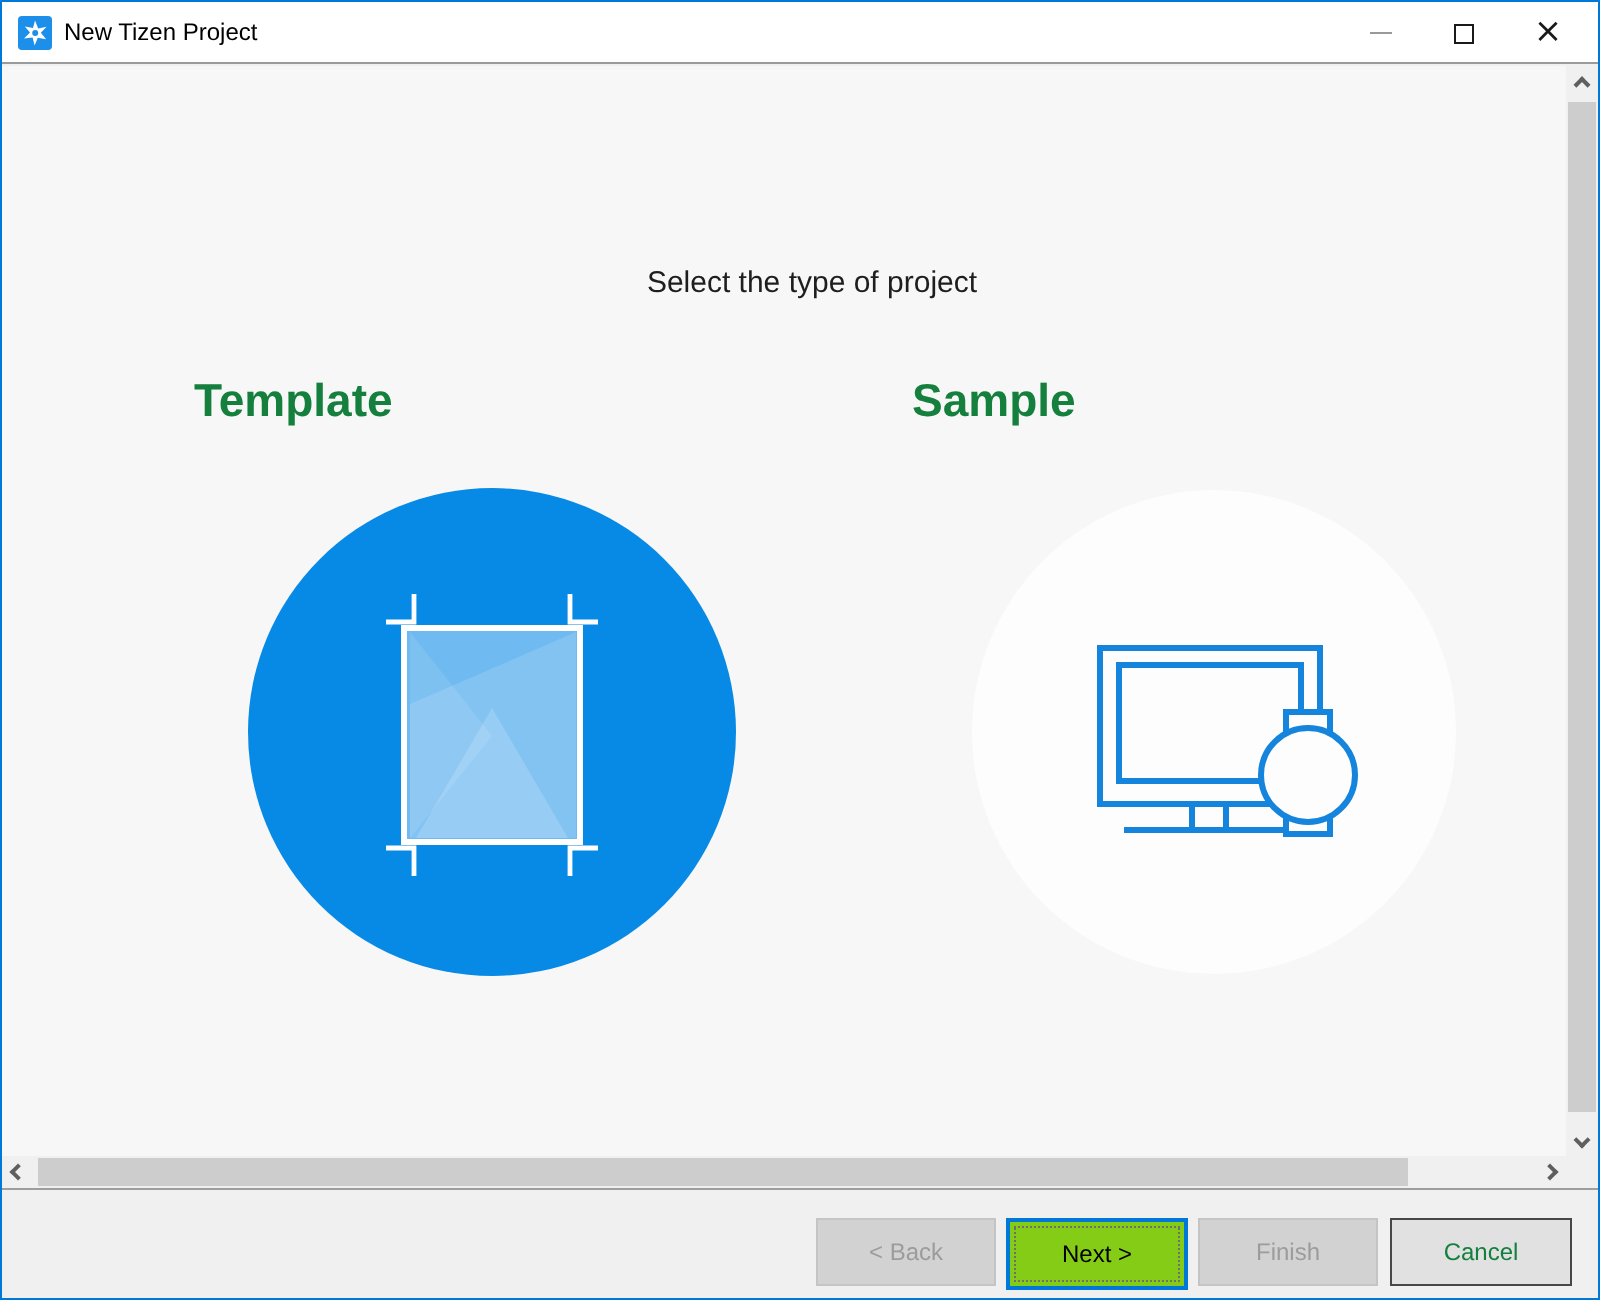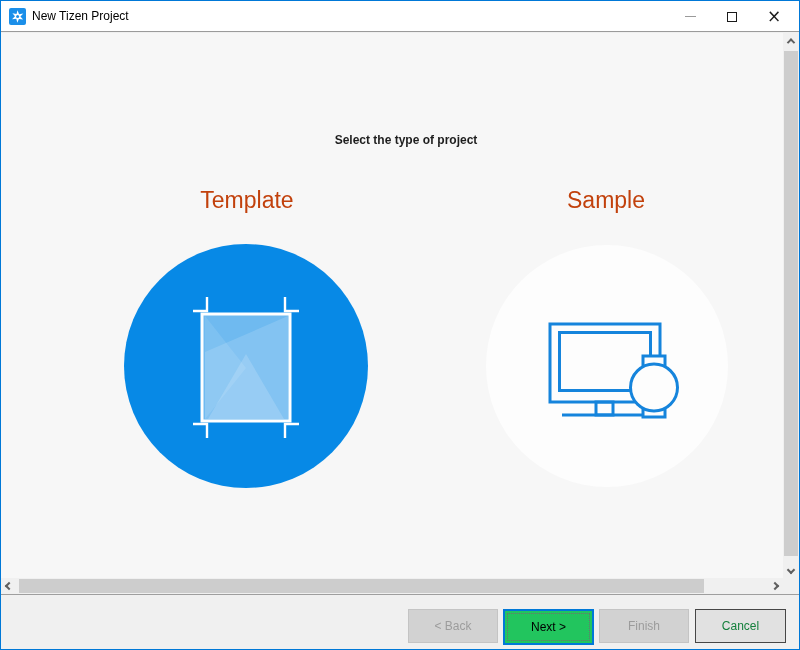--- a/index.html
+++ b/index.html
@@ -26,25 +26,25 @@
   .glyph-max { width:10px; height:10px; border:1px solid #1a1a1a; background:transparent; }
   .glyph-close { font-size:17px; line-height:17px; color:#1a1a1a; font-family:"DejaVu Sans",sans-serif; }
 
   
   .content {
     position:absolute; left:0; top:32px; width:782px; height:545px;
     background:#f7f7f7; overflow:hidden;
   }
   .page-heading {
     position:absolute; left:105px; top:100px; width:600px;
-    text-align:center; font-size:12px; font-weight:bold; color:#1e1e1e;
+    text-align:center; font-size:15px; font-weight:normal; color:#1e1e1e;
   }
   .option-label {
-    position:absolute; top:154px; width:300px; text-align:center;
-    font-size:23px; font-weight:normal; color:#c2410c;
+    position:absolute; top:154px; width:300px; text-align:left;
+    font-size:23px; font-weight:bold; color:#15803d;
   }
   .label-template { left:96px; }
   .label-sample   { left:455px; }
 
   .circle { position:absolute; border-radius:50%; cursor:pointer; }
   .circle-template { left:123px; top:211px; width:244px; height:244px; background:#0789e6; }
   .circle-sample   { left:485px; top:212px; width:242px; height:242px; background:#fdfdfd; }
   .circle svg { display:block; width:100%; height:100%; }
 
   
@@ -63,21 +63,21 @@
   
   .footer-sep { position:absolute; left:0; top:593px; width:798px; height:1px; background:#9e9e9e; }
   .footer { position:absolute; left:0; top:594px; width:798px; height:54px; background:#f0f0f0; }
   .btn {
     position:absolute; top:14px; height:28px; width:90px;
     font-family:"Liberation Sans","DejaVu Sans",sans-serif; font-size:12px;
     display:flex; align-items:center; justify-content:center; cursor:default; padding:16px;
   }
   .btn-disabled { background:#d2d2d2; color:#9c9c9c; border:1px solid #c4c4c4; }
   .btn-normal   { background:#e1e1e1; color:#15803d; border:1px solid #474747; }
-  .btn-default  { background:#22c55e; color:#000000; border:2px solid #0078d7;
+  .btn-default  { background:#84cc16; color:#000000; border:2px solid #0078d7;
                   outline:1px dotted #6f6f6f; outline-offset:-5px; }
   .btn-back   { left:407px; }
   .btn-next   { left:502px; width:91px; }
   .btn-finish { left:598px; }
   .btn-cancel { left:694px; width:91px; }
 </style>
 </head>
 <body>
 
 <div class="window">

